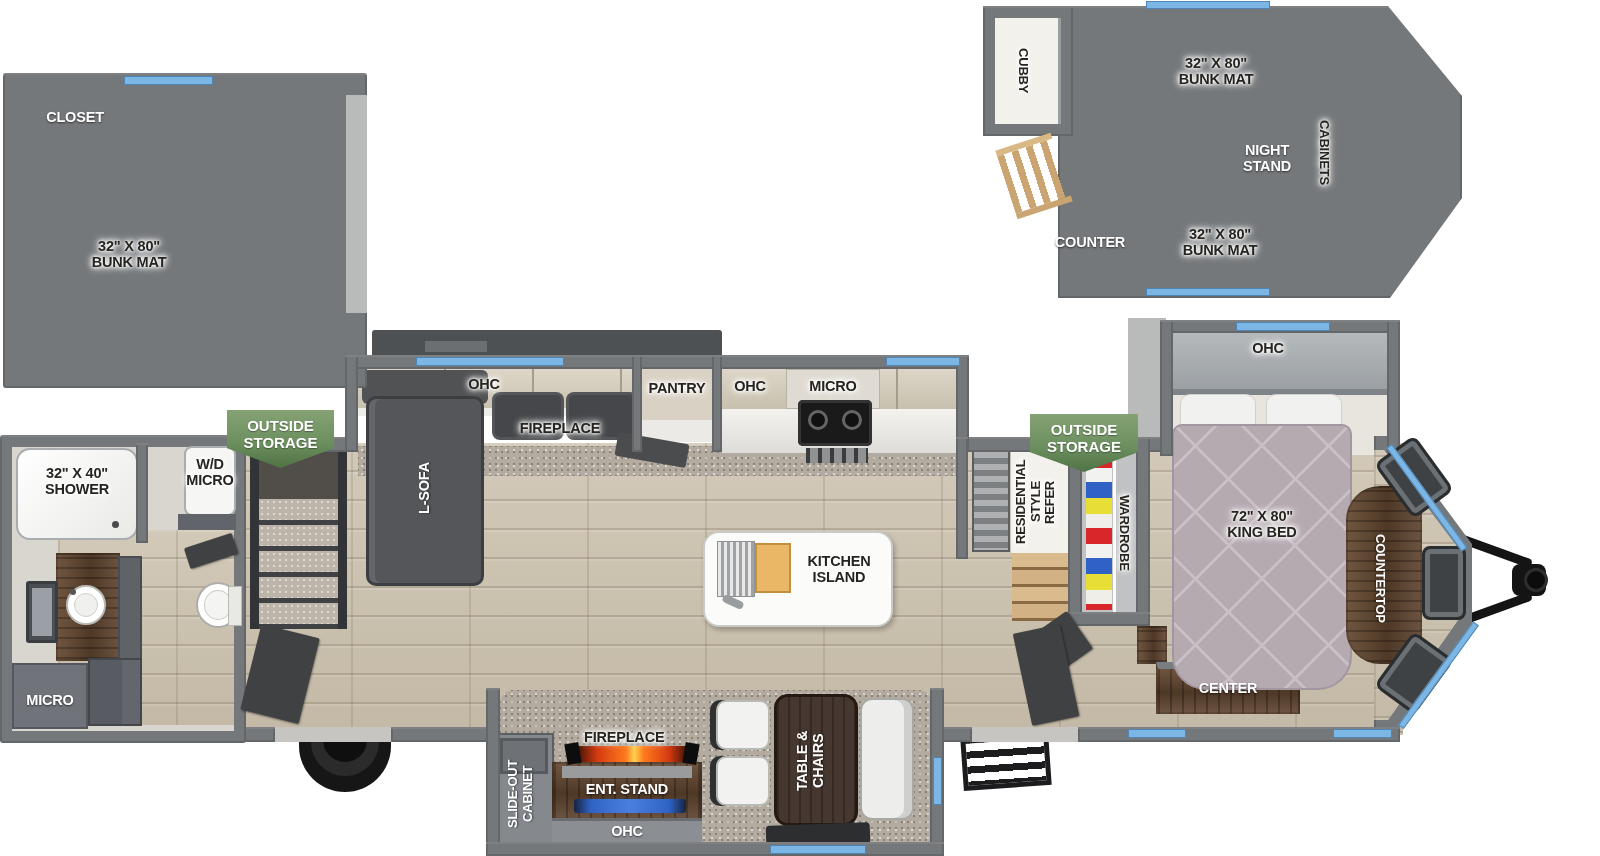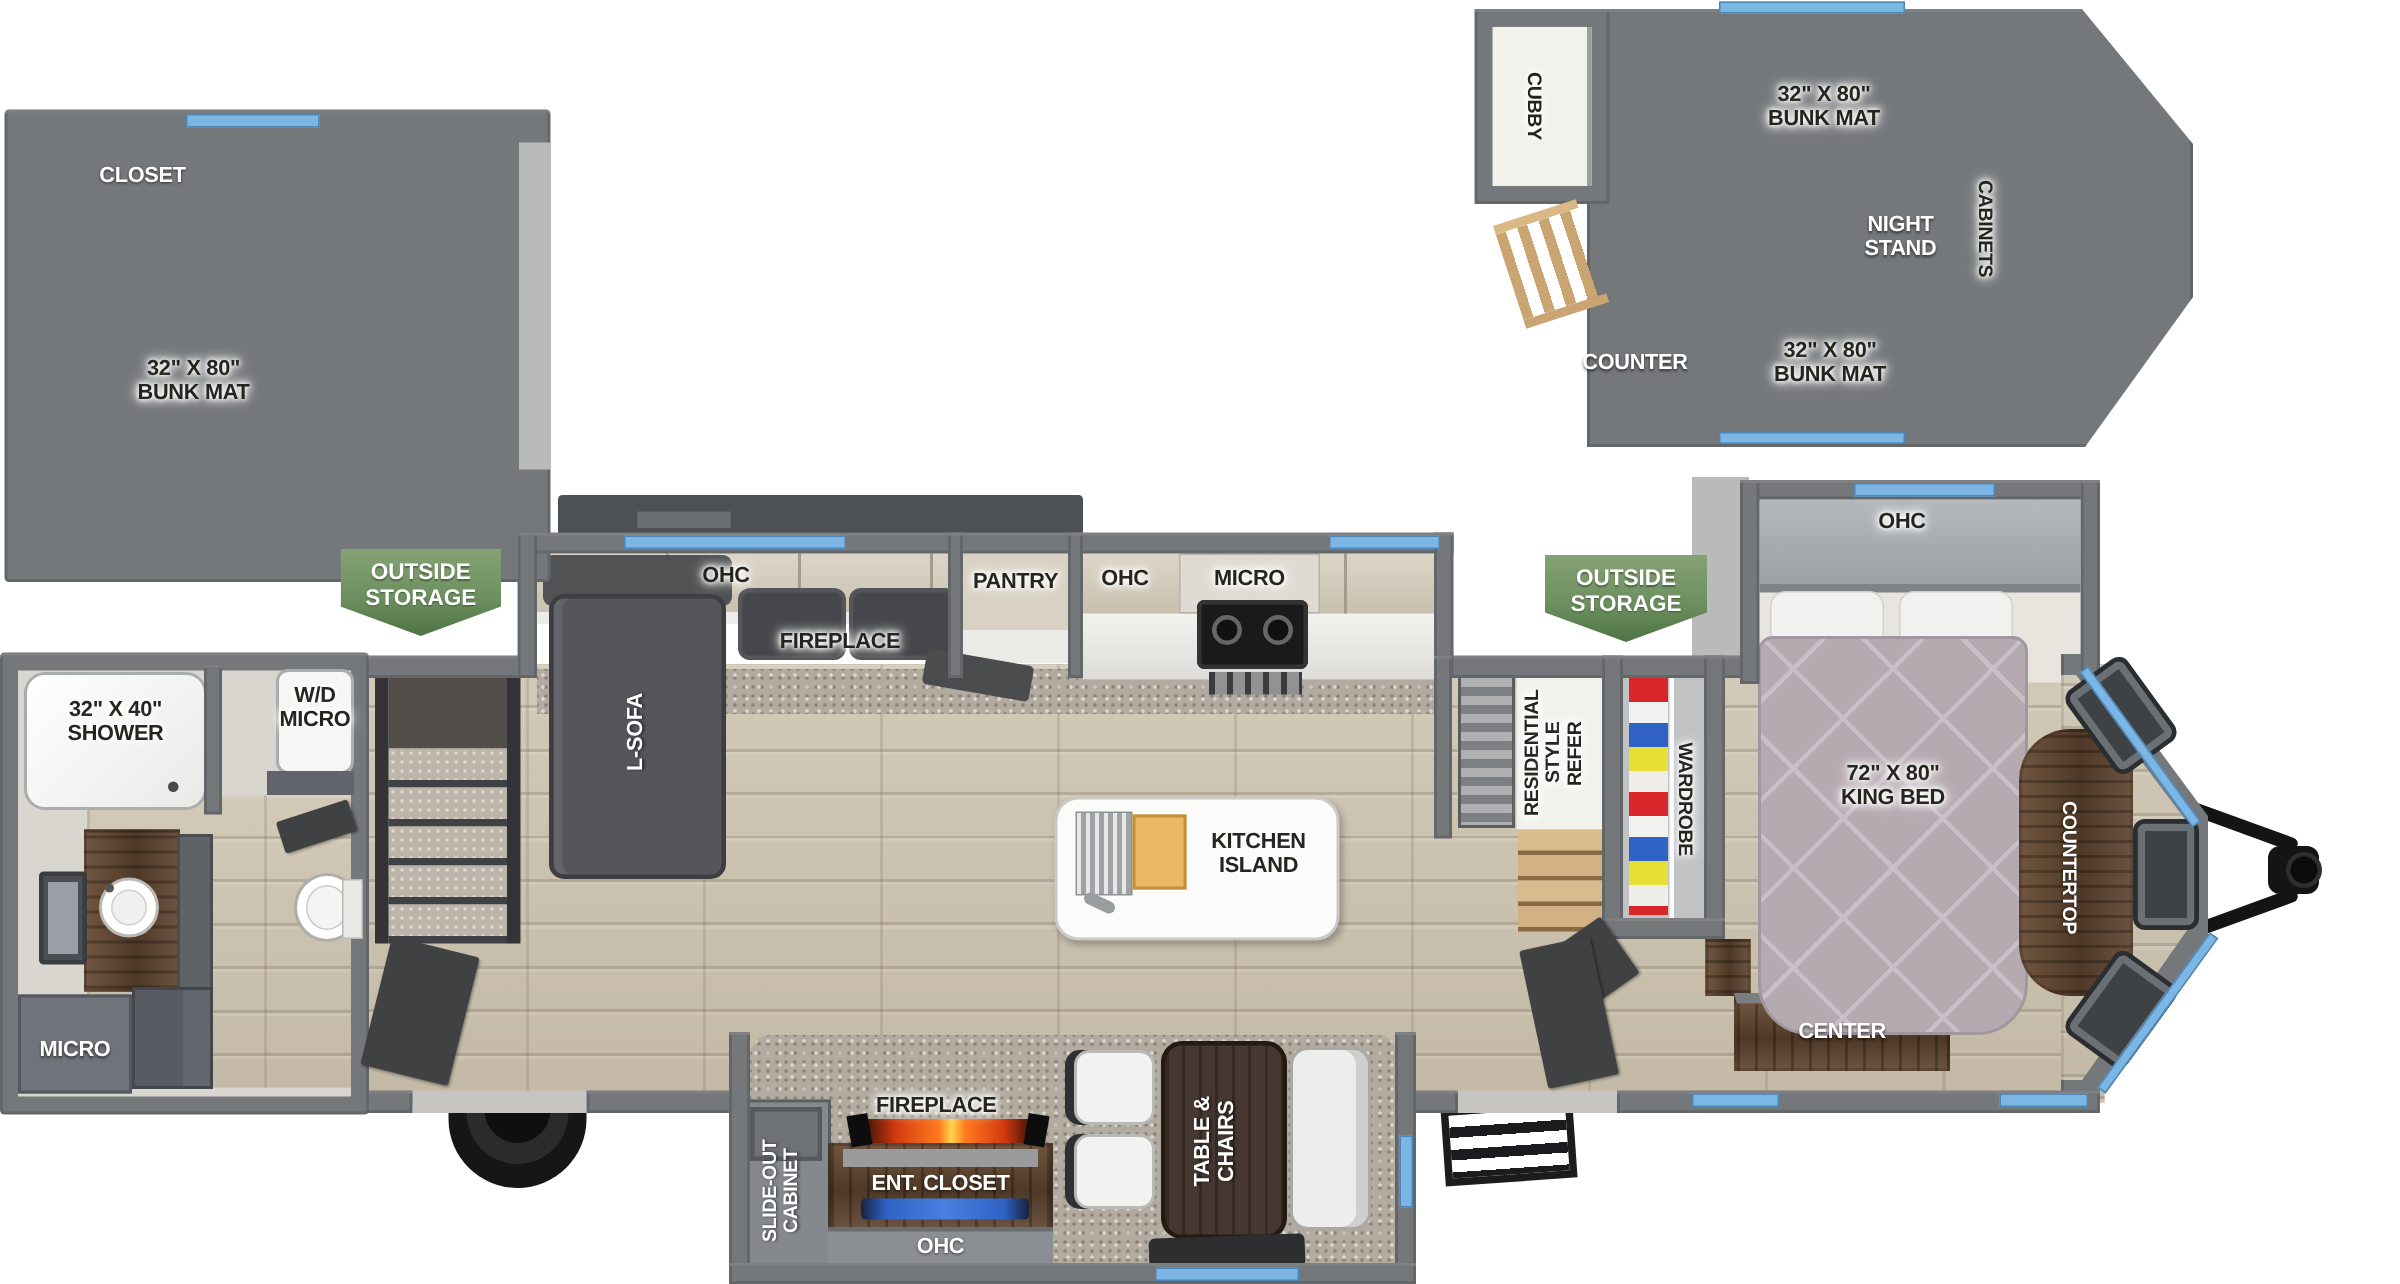--- a/index.html
+++ b/index.html
@@ -35,21 +35,21 @@
     background-image:repeating-linear-gradient(90deg, rgba(0,0,0,.25) 0 2px, transparent 2px 12px),
                      linear-gradient(180deg,#6f553f,#4e3826 55%,#6b5240);}
   .cabband{z-index:8;background:linear-gradient(180deg,#ddd6c8,#c8c0ae);
     background-image:repeating-linear-gradient(90deg, transparent 0 86px, #a59d8c 86px 88px),
                      linear-gradient(180deg,#ddd6c8,#c8c0ae);}
   .greyfurn{background:#85898d;border:2px solid #5d6063;z-index:10;}
   .darkfurn{background:#45474a;border-radius:8px;z-index:10;box-shadow:inset 0 0 0 3px rgba(255,255,255,.08);}
   .whitebox{background:#f6f6f4;border:2px solid #a9adaf;border-radius:10px;z-index:10;}
 
   .badge{z-index:32;clip-path:polygon(0 0,100% 0,100% 66%,50% 100%,0 66%);
-    background:linear-gradient(180deg,#85a274 0%,#6d9060 55%,#4f7344 100%);}
+    background:linear-gradient(180deg,#85a274 0%,#6d9060 55%,#4f7344 100%);margin-top:44px;}
   .badge span{position:absolute;left:0;top:7px;width:100%;text-align:center;color:#fff;
     font-weight:bold;font-size:15px;line-height:1.15;white-space:pre-line;text-shadow:0 1px 1px rgba(0,0,0,.35);}
 
   .lbl{z-index:34;color:#26241f;font-weight:bold;font-size:14.5px;line-height:1.12;text-align:center;
     white-space:pre-line;letter-spacing:-.2px;
     text-shadow:0 0 3px #fff,0 0 5px #fff,0 0 7px #fff,0 0 10px #fff;}
   .wlbl{z-index:34;color:#ffffff;font-weight:bold;font-size:14.5px;line-height:1.12;text-align:center;
     white-space:pre-line;letter-spacing:-.2px;text-shadow:0 1px 2px rgba(0,0,0,.6);}
   .v-cw{writing-mode:vertical-rl;}
   .v-ccw{writing-mode:vertical-rl;transform:rotate(180deg);}
@@ -61,21 +61,21 @@
 </head>
 <body>
 
 <div id="plan">
 
   <div class="wall" style="left:3px;top:73px;width:364px;height:315px;border-radius:3px;"></div>
   <div class="carpet" style="left:16px;top:86px;width:338px;height:289px;z-index:3;"></div>
   <div style="left:100px;top:88px;width:240px;height:20px;background:#55585b;z-index:6;"></div>
   <div style="left:125px;top:90px;width:105px;height:15px;background:#3f4244;z-index:7;"></div>
   <div style="left:14px;top:86px;width:126px;height:78px;background:#5d6165;border:2px solid #4b4e51;z-index:8;"></div>
-  <div class="wlbl" style="left:40px;top:109px;width:110px;">CLOSET</div>
+  <div class="wlbl" style="left:20px;top:109px;width:110px;">CLOSET</div>
   <div class="bunk" style="left:45px;top:160px;width:168px;height:212px;"></div>
   <div class="lbl" style="left:59px;top:238px;width:140px;">32" X 80"
 BUNK MAT</div>
   <div style="left:200px;top:268px;width:52px;height:104px;background:#3b3d3f;z-index:8;"></div>
   <div style="left:216px;top:288px;width:16px;height:70px;background:#7b5c42;z-index:9;"></div>
   <div style="left:260px;top:110px;width:73px;height:80px;background:#47494c;z-index:11;"></div>
   <div class="tread" style="left:268px;top:190px;width:70px;height:29px;"></div>
   <div class="tread" style="left:272px;top:219px;width:70px;height:29px;"></div>
   <div class="tread" style="left:276px;top:248px;width:70px;height:29px;"></div>
   <div class="tread" style="left:281px;top:277px;width:70px;height:29px;"></div>
@@ -250,21 +250,21 @@
   <div class="greyfurn" style="left:494px;top:733px;width:60px;height:112px;"></div>
   <div style="left:500px;top:738px;width:48px;height:36px;background:#6e7276;border:3px solid #565a5e;z-index:11;"></div>
   <div class="wlbl v-ccw sm" style="left:506px;top:758px;height:72px;">SLIDE-OUT
 CABINET</div>
   <div class="lbl" style="left:584px;top:729px;width:76px;">FIREPLACE</div>
   <div style="left:574px;top:746px;width:116px;height:16px;border-radius:3px;z-index:11;background:linear-gradient(90deg,#2a0d05,#d43a10 20%,#ff7a1e 45%,#ffd34d 52%,#ff7a1e 60%,#d43a10 82%,#2a0d05);"></div>
   <div style="left:566px;top:743px;width:14px;height:21px;background:#0d0d0d;transform:rotate(-10deg);z-index:12;"></div>
   <div style="left:684px;top:743px;width:14px;height:21px;background:#0d0d0d;transform:rotate(10deg);z-index:12;"></div>
   <div class="dwoodh" style="left:552px;top:762px;width:150px;height:58px;"></div>
   <div style="left:562px;top:766px;width:130px;height:12px;background:#9a9b9d;z-index:11;"></div>
-  <div class="wlbl" style="left:580px;top:781px;width:94px;">ENT. CLOSET</div>
+  <div class="wlbl" style="left:580px;top:781px;width:94px;">ENT. STAND</div>
   <div style="left:574px;top:799px;width:112px;height:14px;border-radius:3px;z-index:11;background:linear-gradient(90deg,#16233f,#2f62c4 15%,#4a7fe0 50%,#2f62c4 85%,#16233f);"></div>
   <div style="left:552px;top:818px;width:150px;height:28px;background:#8b8f93;border-top:3px solid #6a6d70;z-index:10;"></div>
   <div class="wlbl" style="left:600px;top:823px;width:54px;">OHC</div>
   <div style="left:716px;top:700px;width:54px;height:50px;background:#f2f2f0;border:2px solid #b9b9b6;border-radius:10px;z-index:10;box-shadow:-6px 0 0 #2e3032;"></div>
   <div style="left:716px;top:756px;width:54px;height:50px;background:#f2f2f0;border:2px solid #b9b9b6;border-radius:10px;z-index:10;box-shadow:-6px 0 0 #2e3032;"></div>
   <div style="left:774px;top:694px;width:84px;height:132px;background:#463830;border:3px solid #241a12;border-radius:14px;z-index:11;background-image:repeating-linear-gradient(90deg,rgba(0,0,0,.25) 0 2px,transparent 2px 11px);"></div>
   <div class="wlbl v-ccw" style="left:794px;top:722px;height:78px;">TABLE &amp;
 CHAIRS</div>
   <div style="left:860px;top:698px;width:54px;height:122px;background:#ededeb;border:2px solid #a8a8a4;border-radius:12px;z-index:10;box-shadow:inset -8px 0 0 #cfcfcb;"></div>
   <div style="left:766px;top:824px;width:104px;height:22px;background:#2c2e30;border-radius:4px;transform:rotate(-2deg);z-index:12;"></div>

